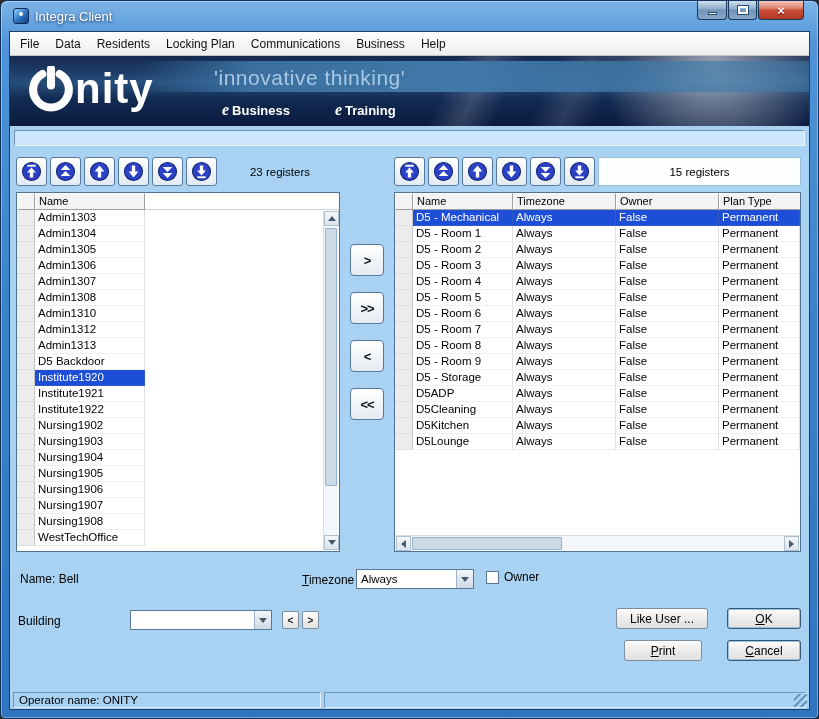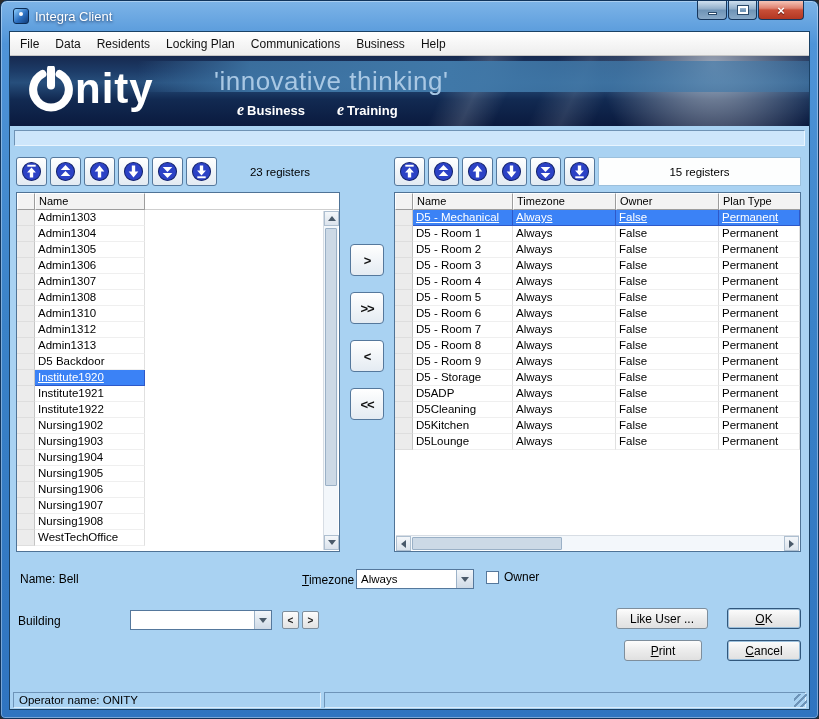--- a/index.html
+++ b/index.html
@@ -33,22 +33,22 @@
   
   .banner{height:70px;flex:0 0 70px;position:relative;overflow:hidden;
     background:linear-gradient(180deg,#16294f 0%,#1d3c68 22%,#274f7c 38%,#122a52 62%,#0a1a3e 100%);}
   .banner-band{position:absolute;left:0;right:0;top:5px;height:31px;
     background:linear-gradient(90deg,rgba(64,120,168,0) 16%,rgba(64,120,168,.85) 30%,#4078a8 55%,rgba(64,120,168,.55) 100%);}
   .banner::before{content:"";position:absolute;inset:0;pointer-events:none;
     background:radial-gradient(circle at 88% 12%,rgba(255,255,255,.55),rgba(255,255,255,0) 16%),
     linear-gradient(115deg,rgba(255,255,255,0) 54%,rgba(255,255,255,.16) 58%,rgba(255,255,255,0) 62%,rgba(255,255,255,0) 66%,rgba(255,255,255,.12) 70%,rgba(255,255,255,0) 74%);}
   .logo{position:absolute;left:18px;top:10px;display:flex;align-items:center;z-index:3;}
   .logo-text{color:#fff;font-size:42px;font-weight:bold;letter-spacing:1px;line-height:46px;margin-left:1px;}
-  .tagline{position:absolute;left:204px;top:10px;z-index:3;color:#a9c8e4;font-size:26px;letter-spacing:.5px;}
-  .ebrands{position:absolute;left:227px;top:45px;z-index:3;display:flex;gap:32px;color:#fff;font-size:13px;font-weight:bold;}
+  .tagline{position:absolute;left:204px;top:10px;z-index:3;color:#a9c8e4;font-size:21px;letter-spacing:.5px;}
+  .ebrands{position:absolute;left:212px;top:45px;z-index:3;display:flex;gap:45px;color:#fff;font-size:13px;font-weight:bold;}
   .e-it{font-family:"Liberation Serif",serif;font-style:italic;font-size:16px;margin-right:3px;}
   
   .strip{height:26px;flex:0 0 26px;position:relative;background:#a9d2f2;}
   .recessed{position:absolute;left:4px;right:4px;top:4px;height:16px;background:#cde6fb;
     border:1px solid;border-color:#6f93b5 #e8f4fe #e8f4fe #6f93b5;}
   
   .main{flex:1;position:relative;background:#a9d2f2;}
   .panel-head{position:absolute;display:flex;gap:3px;align-items:center;}
   .nav-btn{width:31px;height:29px;flex:0 0 31px;border:1px solid #55789c;border-radius:3px;
     background:linear-gradient(180deg,#ffffff,#e2eaf2);display:flex;align-items:center;justify-content:center;}
@@ -65,21 +65,21 @@
   .c-rowhdr{width:18px;flex:0 0 18px;}
   .c-lname{width:110px;flex:0 0 110px;}
   .c-name{width:100px;flex:0 0 100px;}
   .c-tz{width:103px;flex:0 0 103px;}
   .c-own{width:103px;flex:0 0 103px;}
   .c-plan{flex:1;border-right:none;}
   .lrow,.rrow{display:flex;height:16px;font-size:11.5px;color:#000;}
   .rowhdr{width:18px;flex:0 0 18px;background:#ececec;border-right:1px solid #c5c5c5;border-bottom:1px solid #dedede;}
   .cell{padding:1px 3px;border-right:1px solid #e0e0e0;border-bottom:1px solid #efefef;overflow:hidden;white-space:nowrap;}
   .lrow .fill{flex:1;background:#fff;}
-  .cell.sel,.rrow.sel .cell{background:#3b82f6;color:#fff;border-right-color:#2e58c8;border-bottom-color:#2e58c8;text-decoration:underline;}
+  .cell.sel,.rrow.sel .cell{background:#1d4ed8;color:#fff;border-right-color:#2e58c8;border-bottom-color:#2e58c8;}
   
   .vscroll{position:absolute;right:1px;top:18px;bottom:1px;width:15px;background:#f3f7fb;border-left:1px solid #d7dde4;}
   .hscroll{position:absolute;left:1px;right:1px;bottom:1px;height:15px;background:#f3f7fb;border-top:1px solid #d7dde4;display:flex;}
   .sbtn{width:15px;height:15px;flex:0 0 15px;background:linear-gradient(180deg,#f4f7fa,#dbe3ec);
     border:1px solid #aebfd0;display:flex;align-items:center;justify-content:center;}
   .tri-up{width:0;height:0;border-left:4px solid transparent;border-right:4px solid transparent;border-bottom:5px solid #4a5a6a;}
   .tri-down{width:0;height:0;border-left:4px solid transparent;border-right:4px solid transparent;border-top:5px solid #4a5a6a;}
   .tri-left{width:0;height:0;border-top:4px solid transparent;border-bottom:4px solid transparent;border-right:5px solid #4a5a6a;}
   .tri-right{width:0;height:0;border-top:4px solid transparent;border-bottom:4px solid transparent;border-left:5px solid #4a5a6a;}
   .vthumb{position:absolute;left:1px;right:1px;top:17px;height:76%;background:#ccd9e6;border:1px solid #9ab0c6;border-radius:1px;}

